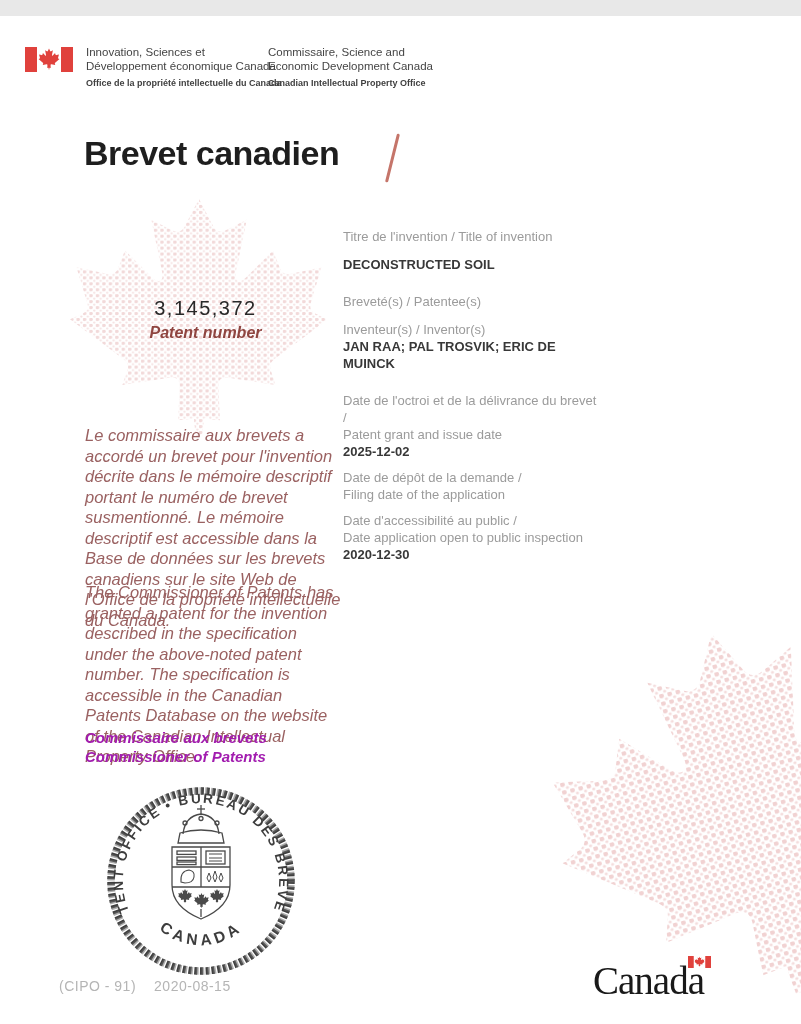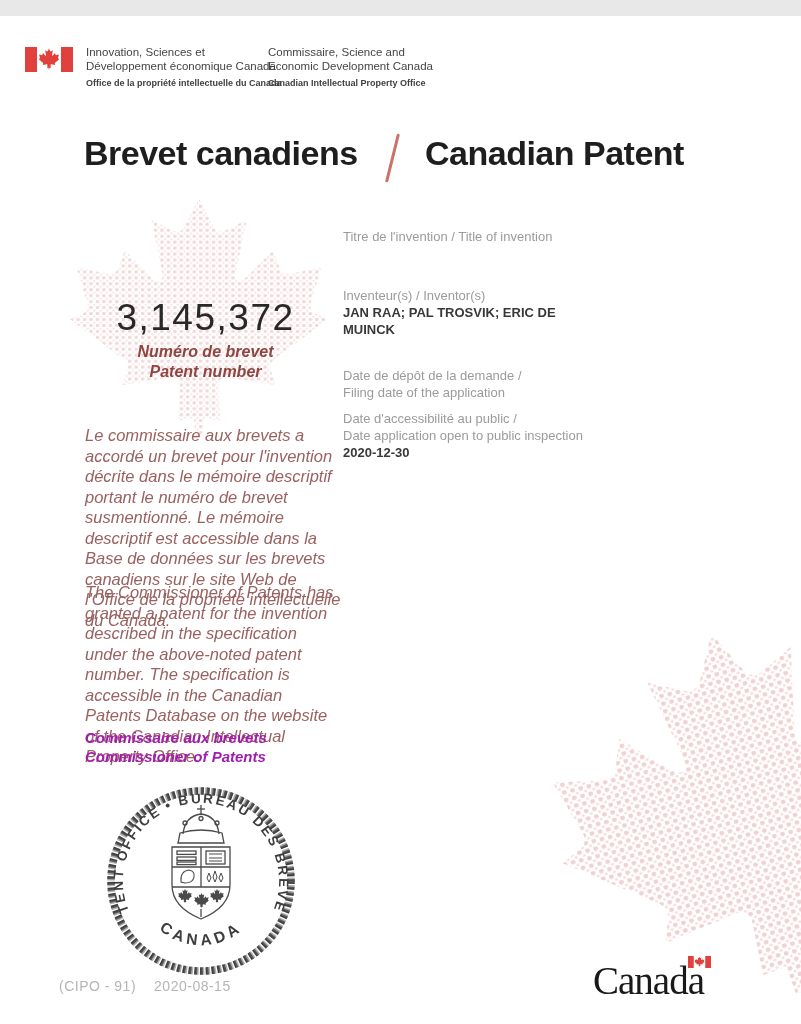--- a/index.html
+++ b/index.html
@@ -16,21 +16,21 @@
   .hdr-office{font-size:9px;font-weight:bold;margin-top:3px;color:#3f3f3f;}
   
   .title-fr{position:absolute;left:84px;top:118px;font-size:34px;font-weight:800;color:#1e1e1e;letter-spacing:-0.5px;}
   .title-en{position:absolute;left:425px;top:118px;font-size:34px;font-weight:800;color:#1e1e1e;letter-spacing:-0.5px;}
   .title-slash{position:absolute;left:391px;top:117px;width:3px;height:50px;background:#c5756a;transform:rotate(14deg);border-radius:2px;}
   
   .leaf-left{position:absolute;left:70px;top:183px;}
   .leaf-right{position:absolute;left:556px;top:612px;}
   
   .pnum-wrap{position:absolute;left:88px;top:281px;width:235px;text-align:center;}
-  .pnum{font-size:37px;font-weight:500;color:#282828;letter-spacing:1.5px;margin:0;}
+  .pnum{font-size:20px;font-weight:500;color:#282828;letter-spacing:1.5px;margin:0;}
   .pnum-label{font-size:16px;font-weight:bold;font-style:italic;color:#8f4540;line-height:20px;margin-top:3px;}
   
   .notice{position:absolute;left:85px;width:256px;font-size:16.5px;font-style:italic;color:#9a6161;line-height:20.5px;}
   .notice-fr{top:409px;}
   .notice-en{top:566px;}
   .commissioner{position:absolute;left:85px;top:712px;font-size:15px;font-weight:bold;font-style:italic;color:#a21caf;line-height:19px;}
   
   .seal{position:absolute;left:101px;top:765px;}
   
   .fields{position:absolute;left:343px;top:212px;width:260px;}
@@ -84,46 +84,51 @@
     <div>Innovation, Sciences et</div>
     <div>Développement économique Canada</div>
     <div class="hdr-office">Office de la propriété intellectuelle du Canada</div>
   </div>
   <div class="hdr-block hdr-en">
     <div>Commissaire, Science and</div>
     <div>Economic Development Canada</div>
     <div class="hdr-office">Canadian Intellectual Property Office</div>
   </div>
 
-  <div class="title-fr">Brevet canadiens</div>
+  <div class="title-fr">Brevet canadien</div>
   <div class="title-slash"></div>
-  <div class="title-en">Canadian Patent</div>
 
   <div class="pnum-wrap">
     <div class="pnum">3,145,372</div>
     <div class="pnum-label">
-      <div>Numéro de brevet</div>
       <div>Patent number</div>
     </div>
   </div>
 
   <div class="fields">
     <div>
       <div class="f-label">Titre de l'invention / Title of invention</div>
       <div class="gap-s"></div>
+      <div class="f-value">DECONSTRUCTED SOIL</div>
     </div>
     <div class="gap-m"></div>
     <div>
+      <div class="f-label">Breveté(s) / Patentee(s)</div>
     </div>
     <div class="gap-s"></div>
     <div>
       <div class="f-label">Inventeur(s) / Inventor(s)</div>
       <div class="f-value">JAN RAA; PAL TROSVIK; ERIC DE MUINCK</div>
     </div>
     <div class="gap-m"></div>
+    <div>
+      <div class="f-label">Date de l'octroi et de la délivrance du brevet /</div>
+      <div class="f-label">Patent grant and issue date</div>
+      <div class="f-value">2025-12-02</div>
+    </div>
     <div class="gap-d"></div>
     <div>
       <div class="f-label">Date de dépôt de la demande /</div>
       <div class="f-label">Filing date of the application</div>
     </div>
     <div class="gap-d"></div>
     <div>
       <div class="f-label">Date d'accessibilité au public /</div>
       <div class="f-label">Date application open to public inspection</div>
       <div class="f-value">2020-12-30</div>

